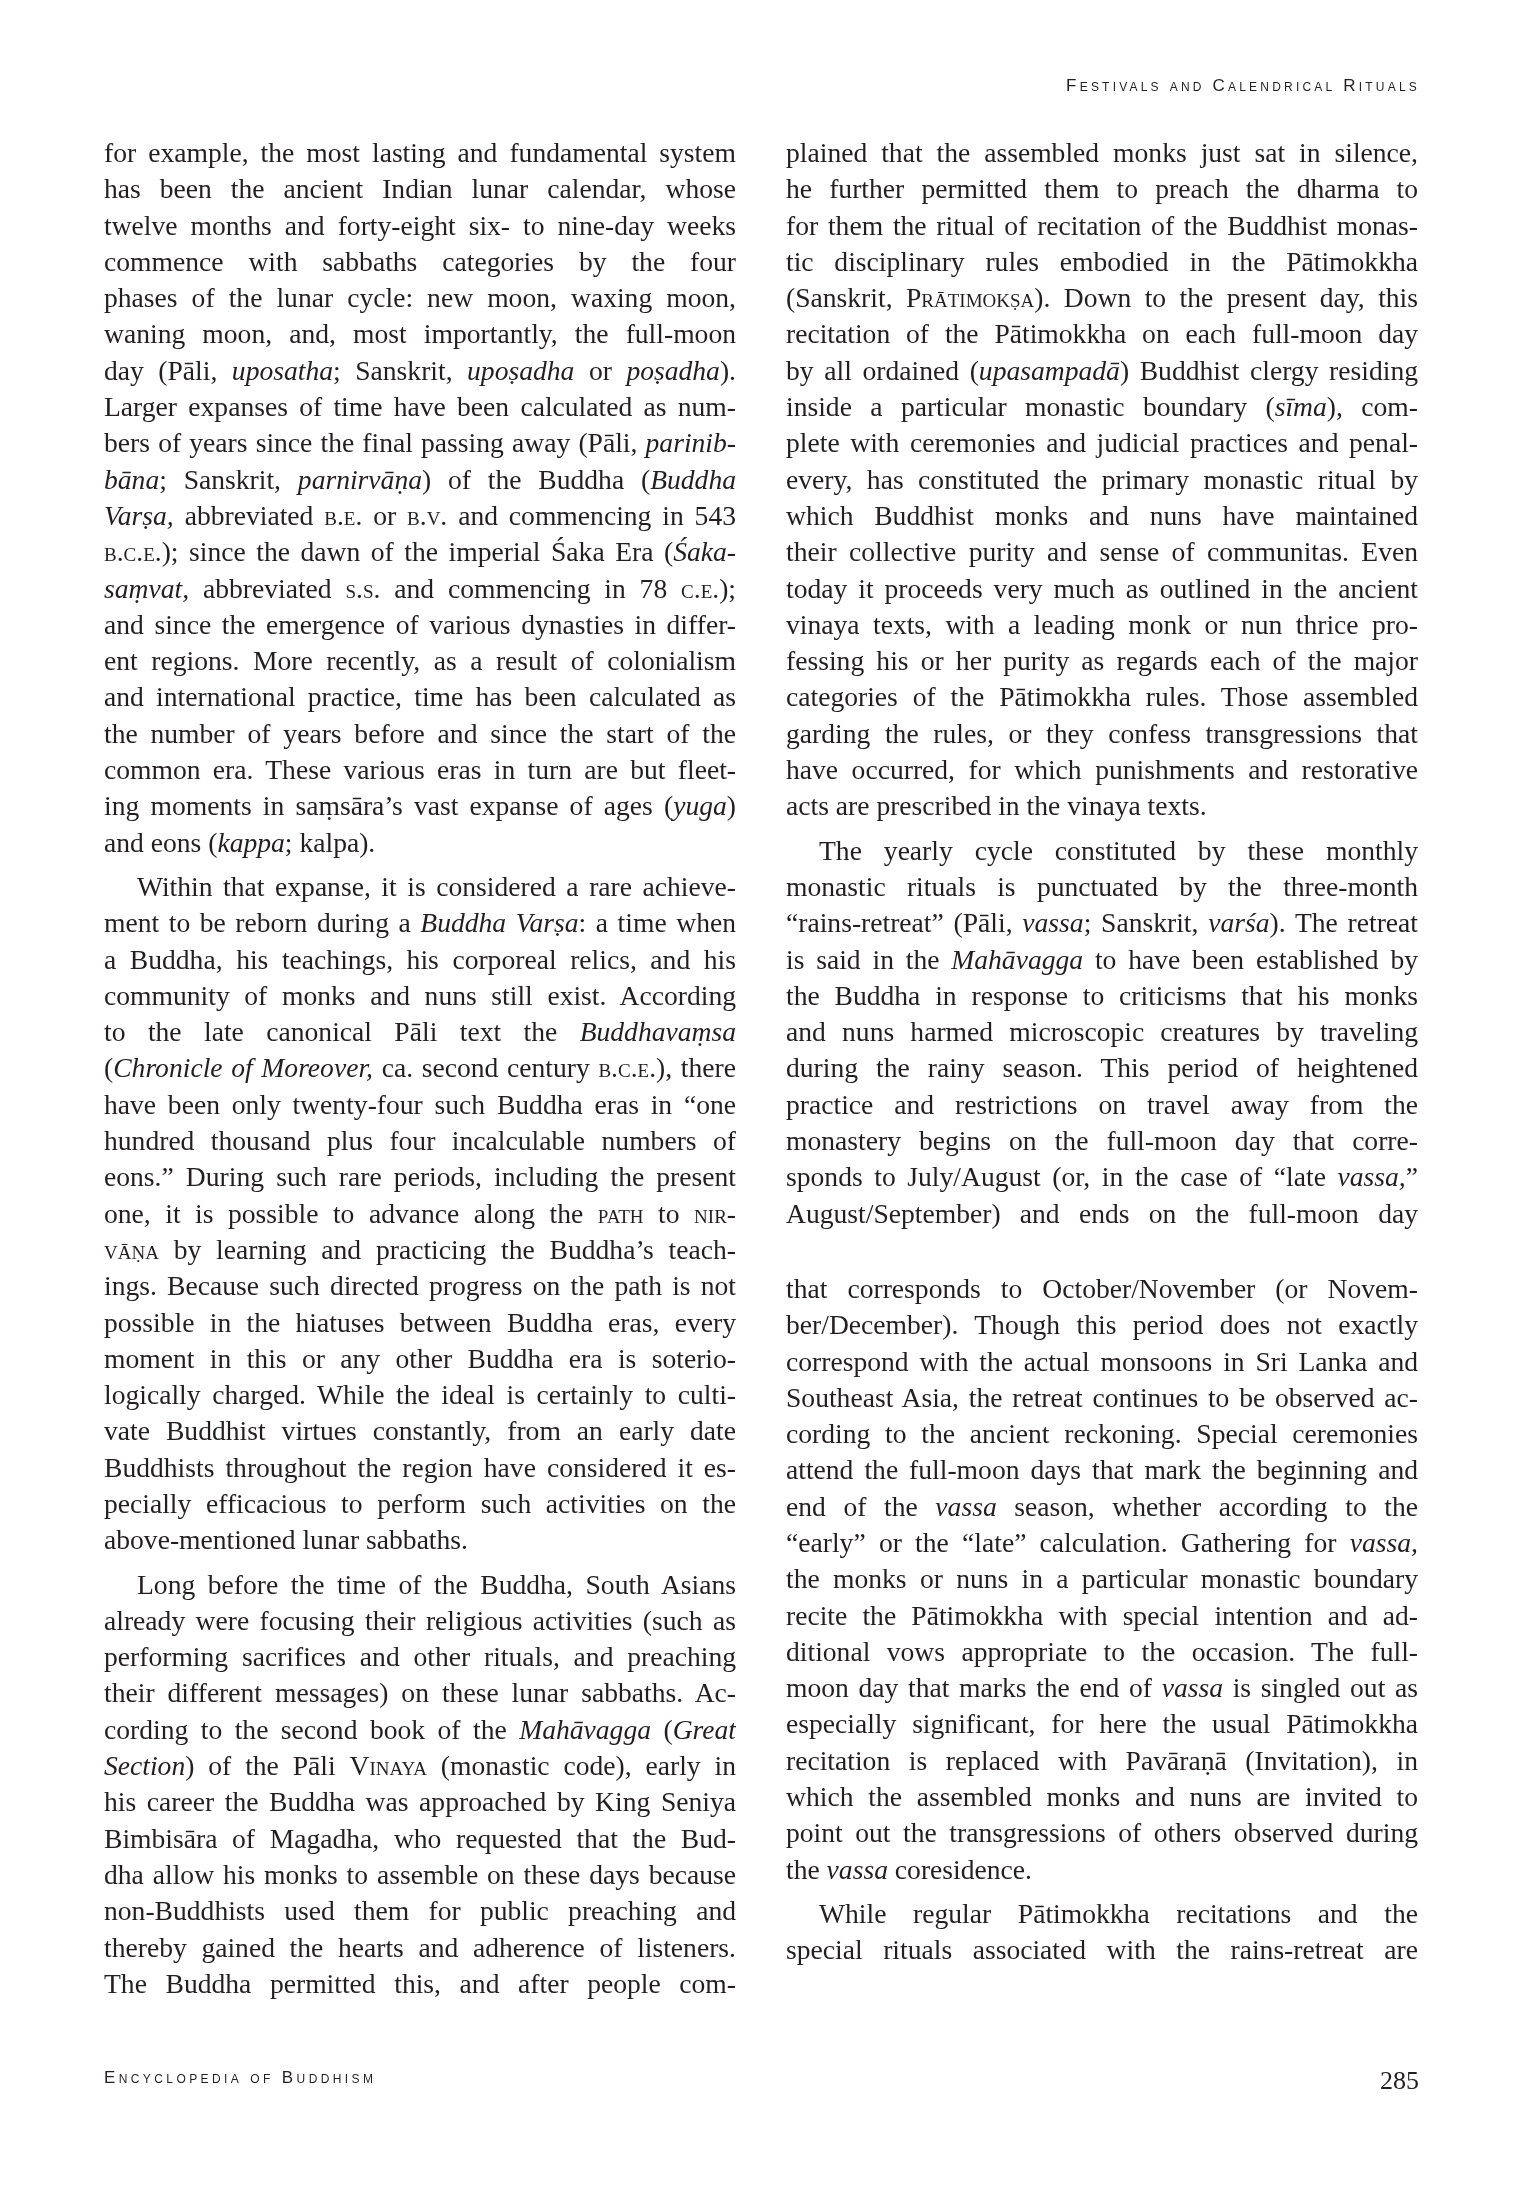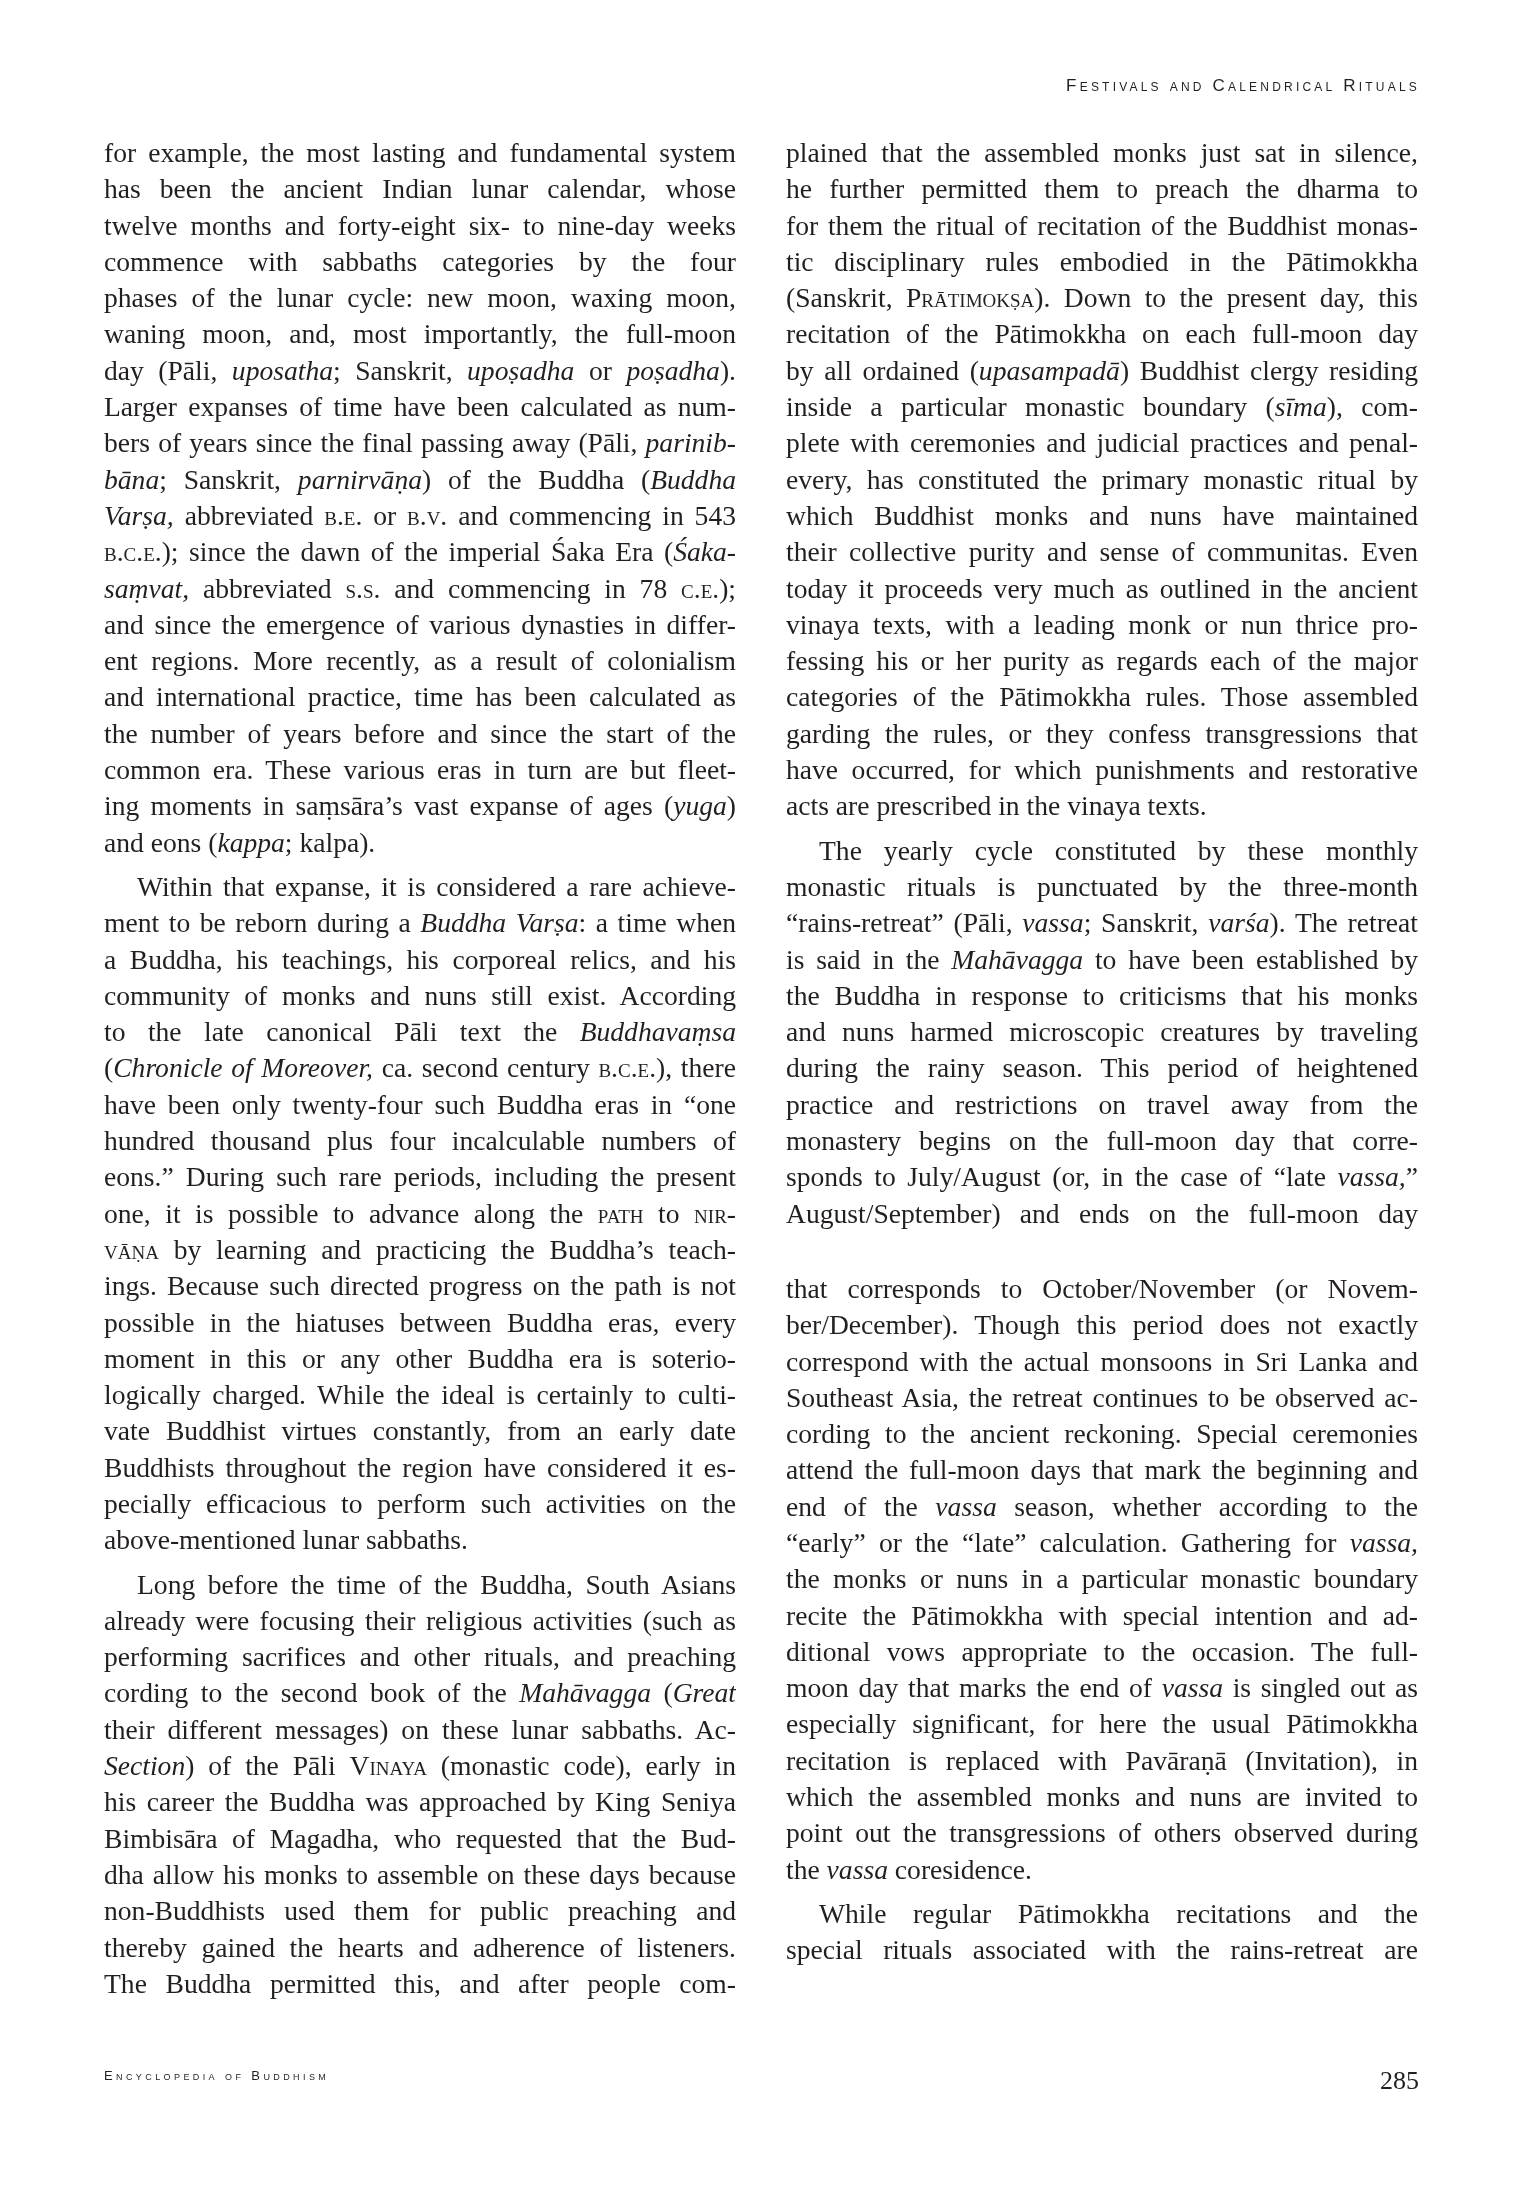--- a/index.html
+++ b/index.html
@@ -7,21 +7,21 @@
   .running-head { position: absolute; top: 76px; right: 102px; font-family: "Liberation Sans", "DejaVu Sans", sans-serif; font-size: 17px; letter-spacing: 3.2px; font-variant: small-caps; color: #231f20; white-space: nowrap; }
   .column { position: absolute; top: 135px; width: 632px; font-size: 27.6px; line-height: 36.3px; }
   .col-left { left: 104px; }
   .col-right { left: 786px; }
   .para { margin: 0 0 8px 0; }
   .line { display: block; text-align: justify; text-align-last: justify; white-space: nowrap; height: 36.3px; overflow: visible; }
   .line.last { text-align-last: left; }
   .line.indent { padding-left: 33px; }
   .it { font-style: italic; }
   .sc { font-variant: small-caps; }
-  .footer-title { position: absolute; top: 2068px; left: 104px; font-family: "Liberation Sans", "DejaVu Sans", sans-serif; font-size: 13px; letter-spacing: 3.4px; font-variant: small-caps; white-space: nowrap; color: #231f20; }
+  .footer-title { position: absolute; top: 2068px; left: 104px; font-family: "Liberation Sans", "DejaVu Sans", sans-serif; font-size: 17px; letter-spacing: 3.4px; font-variant: small-caps; white-space: nowrap; color: #231f20; }
   .page-number { position: absolute; top: 2066px; left: 1380px; font-size: 26px; color: #231f20; }
 </style>
 </head>
 <body>
 
 <div class="running-head">Festivals and Calendrical Rituals</div>
 
 <div class="column col-left">
     <div class="para">
       <div class="line" style="white-space: normal; overflow: hidden;"><span>for example, the most lasting and fundamental system</span></div>
@@ -63,22 +63,22 @@
       <div class="line" style="white-space: normal; overflow: hidden;"><span>logically charged. While the ideal is certainly to culti-</span></div>
       <div class="line" style="white-space: normal; overflow: hidden;"><span>vate Buddhist virtues constantly, from an early date</span></div>
       <div class="line" style="white-space: normal; overflow: hidden;"><span>Buddhists throughout the region have considered it es-</span></div>
       <div class="line" style="white-space: normal; overflow: hidden;"><span>pecially efficacious to perform such activities on the</span></div>
       <div class="line last" style="white-space: normal; overflow: hidden;"><span>above-mentioned lunar sabbaths.</span></div>
     </div>
     <div class="para">
       <div class="line indent" style="white-space: normal; overflow: hidden;"><span>Long before the time of the Buddha, South Asians</span></div>
       <div class="line" style="white-space: normal; overflow: hidden;"><span>already were focusing their religious activities (such as</span></div>
       <div class="line" style="white-space: normal; overflow: hidden;"><span>performing sacrifices and other rituals, and preaching</span></div>
+      <div class="line" style="white-space: normal; overflow: hidden;"><span>their different messages) on these lunar sabbaths. Ac-</span></div>
       <div class="line" style="white-space: normal; overflow: hidden;"><span>cording to the second book of the </span><span class="it">Mahāvagga</span><span> (</span><span class="it">Great</span></div>
-      <div class="line" style="white-space: normal; overflow: hidden;"><span>their different messages) on these lunar sabbaths. Ac-</span></div>
       <div class="line" style="white-space: normal; overflow: hidden;"><span class="it">Section</span><span>) of the Pāli </span><span class="sc">Vinaya</span><span> (monastic code), early in</span></div>
       <div class="line" style="white-space: normal; overflow: hidden;"><span>his career the Buddha was approached by King Seniya</span></div>
       <div class="line" style="white-space: normal; overflow: hidden;"><span>Bimbisāra of Magadha, who requested that the Bud-</span></div>
       <div class="line" style="white-space: normal; overflow: hidden;"><span>dha allow his monks to assemble on these days because</span></div>
       <div class="line" style="white-space: normal; overflow: hidden;"><span>non-Buddhists used them for public preaching and</span></div>
       <div class="line" style="white-space: normal; overflow: hidden;"><span>thereby gained the hearts and adherence of listeners.</span></div>
       <div class="line" style="white-space: normal; overflow: hidden;"><span>The Buddha permitted this, and after people com-</span></div>
     </div>
   </div>
 <div class="column col-right">

